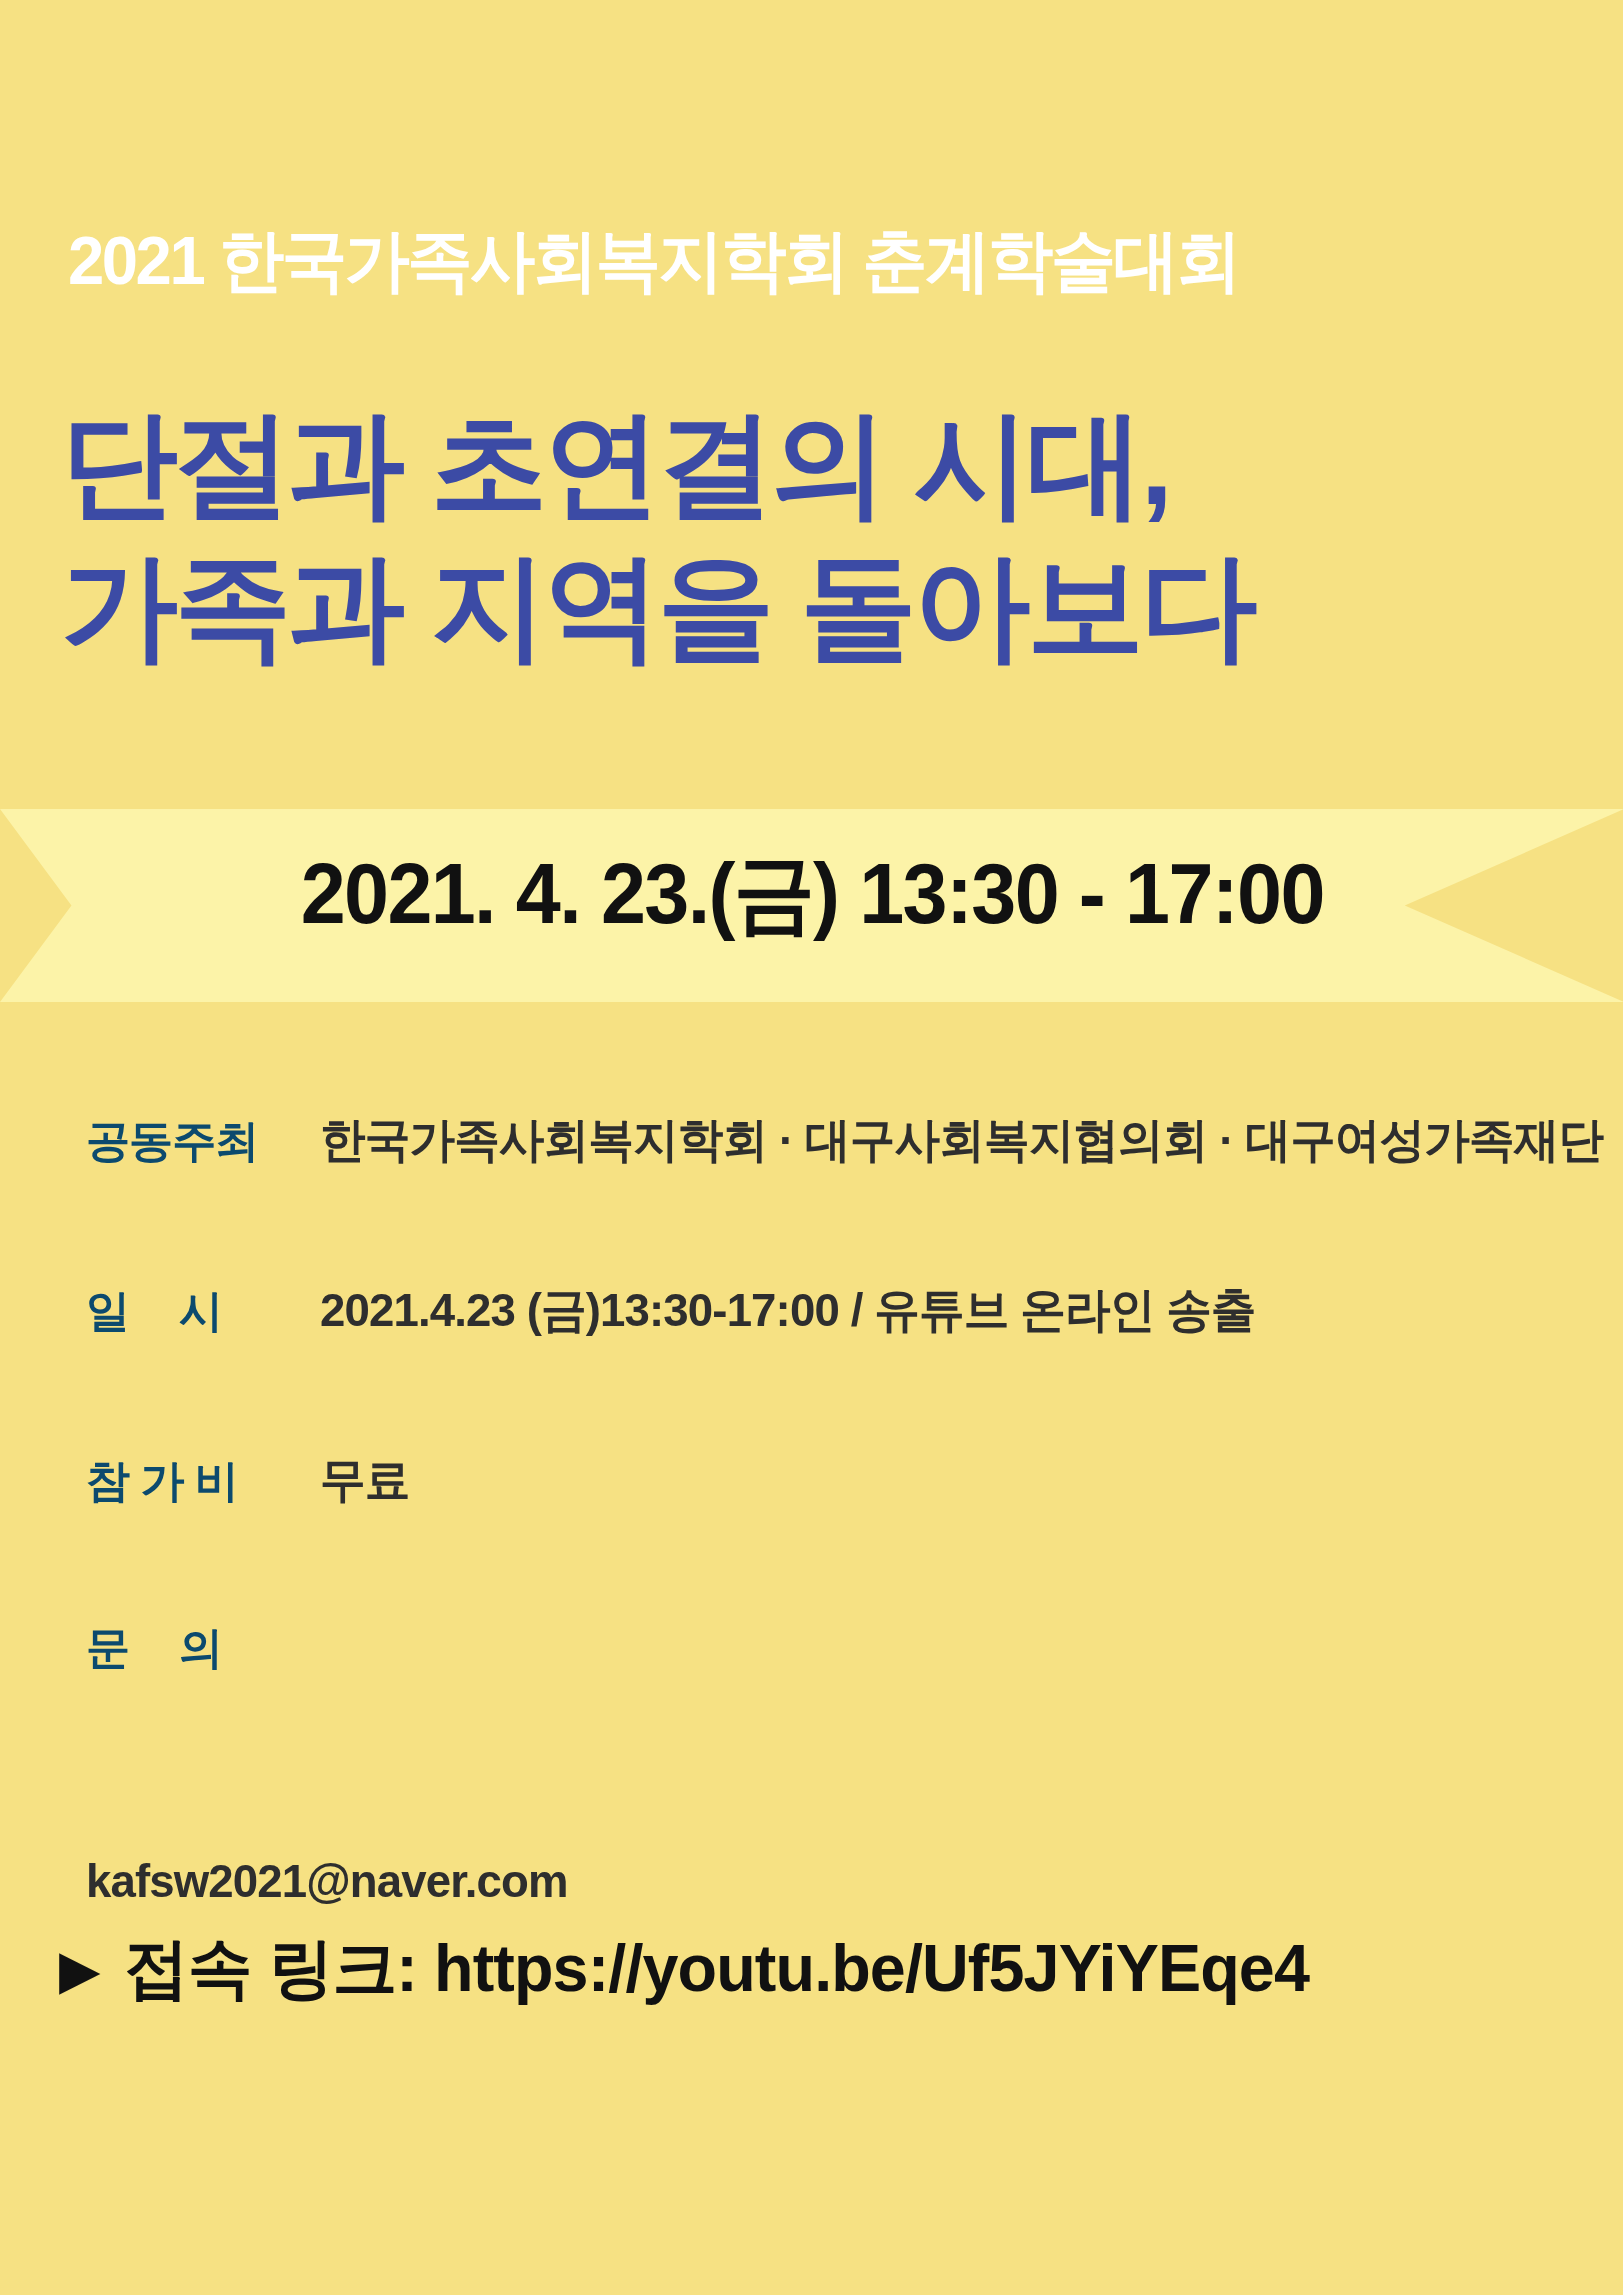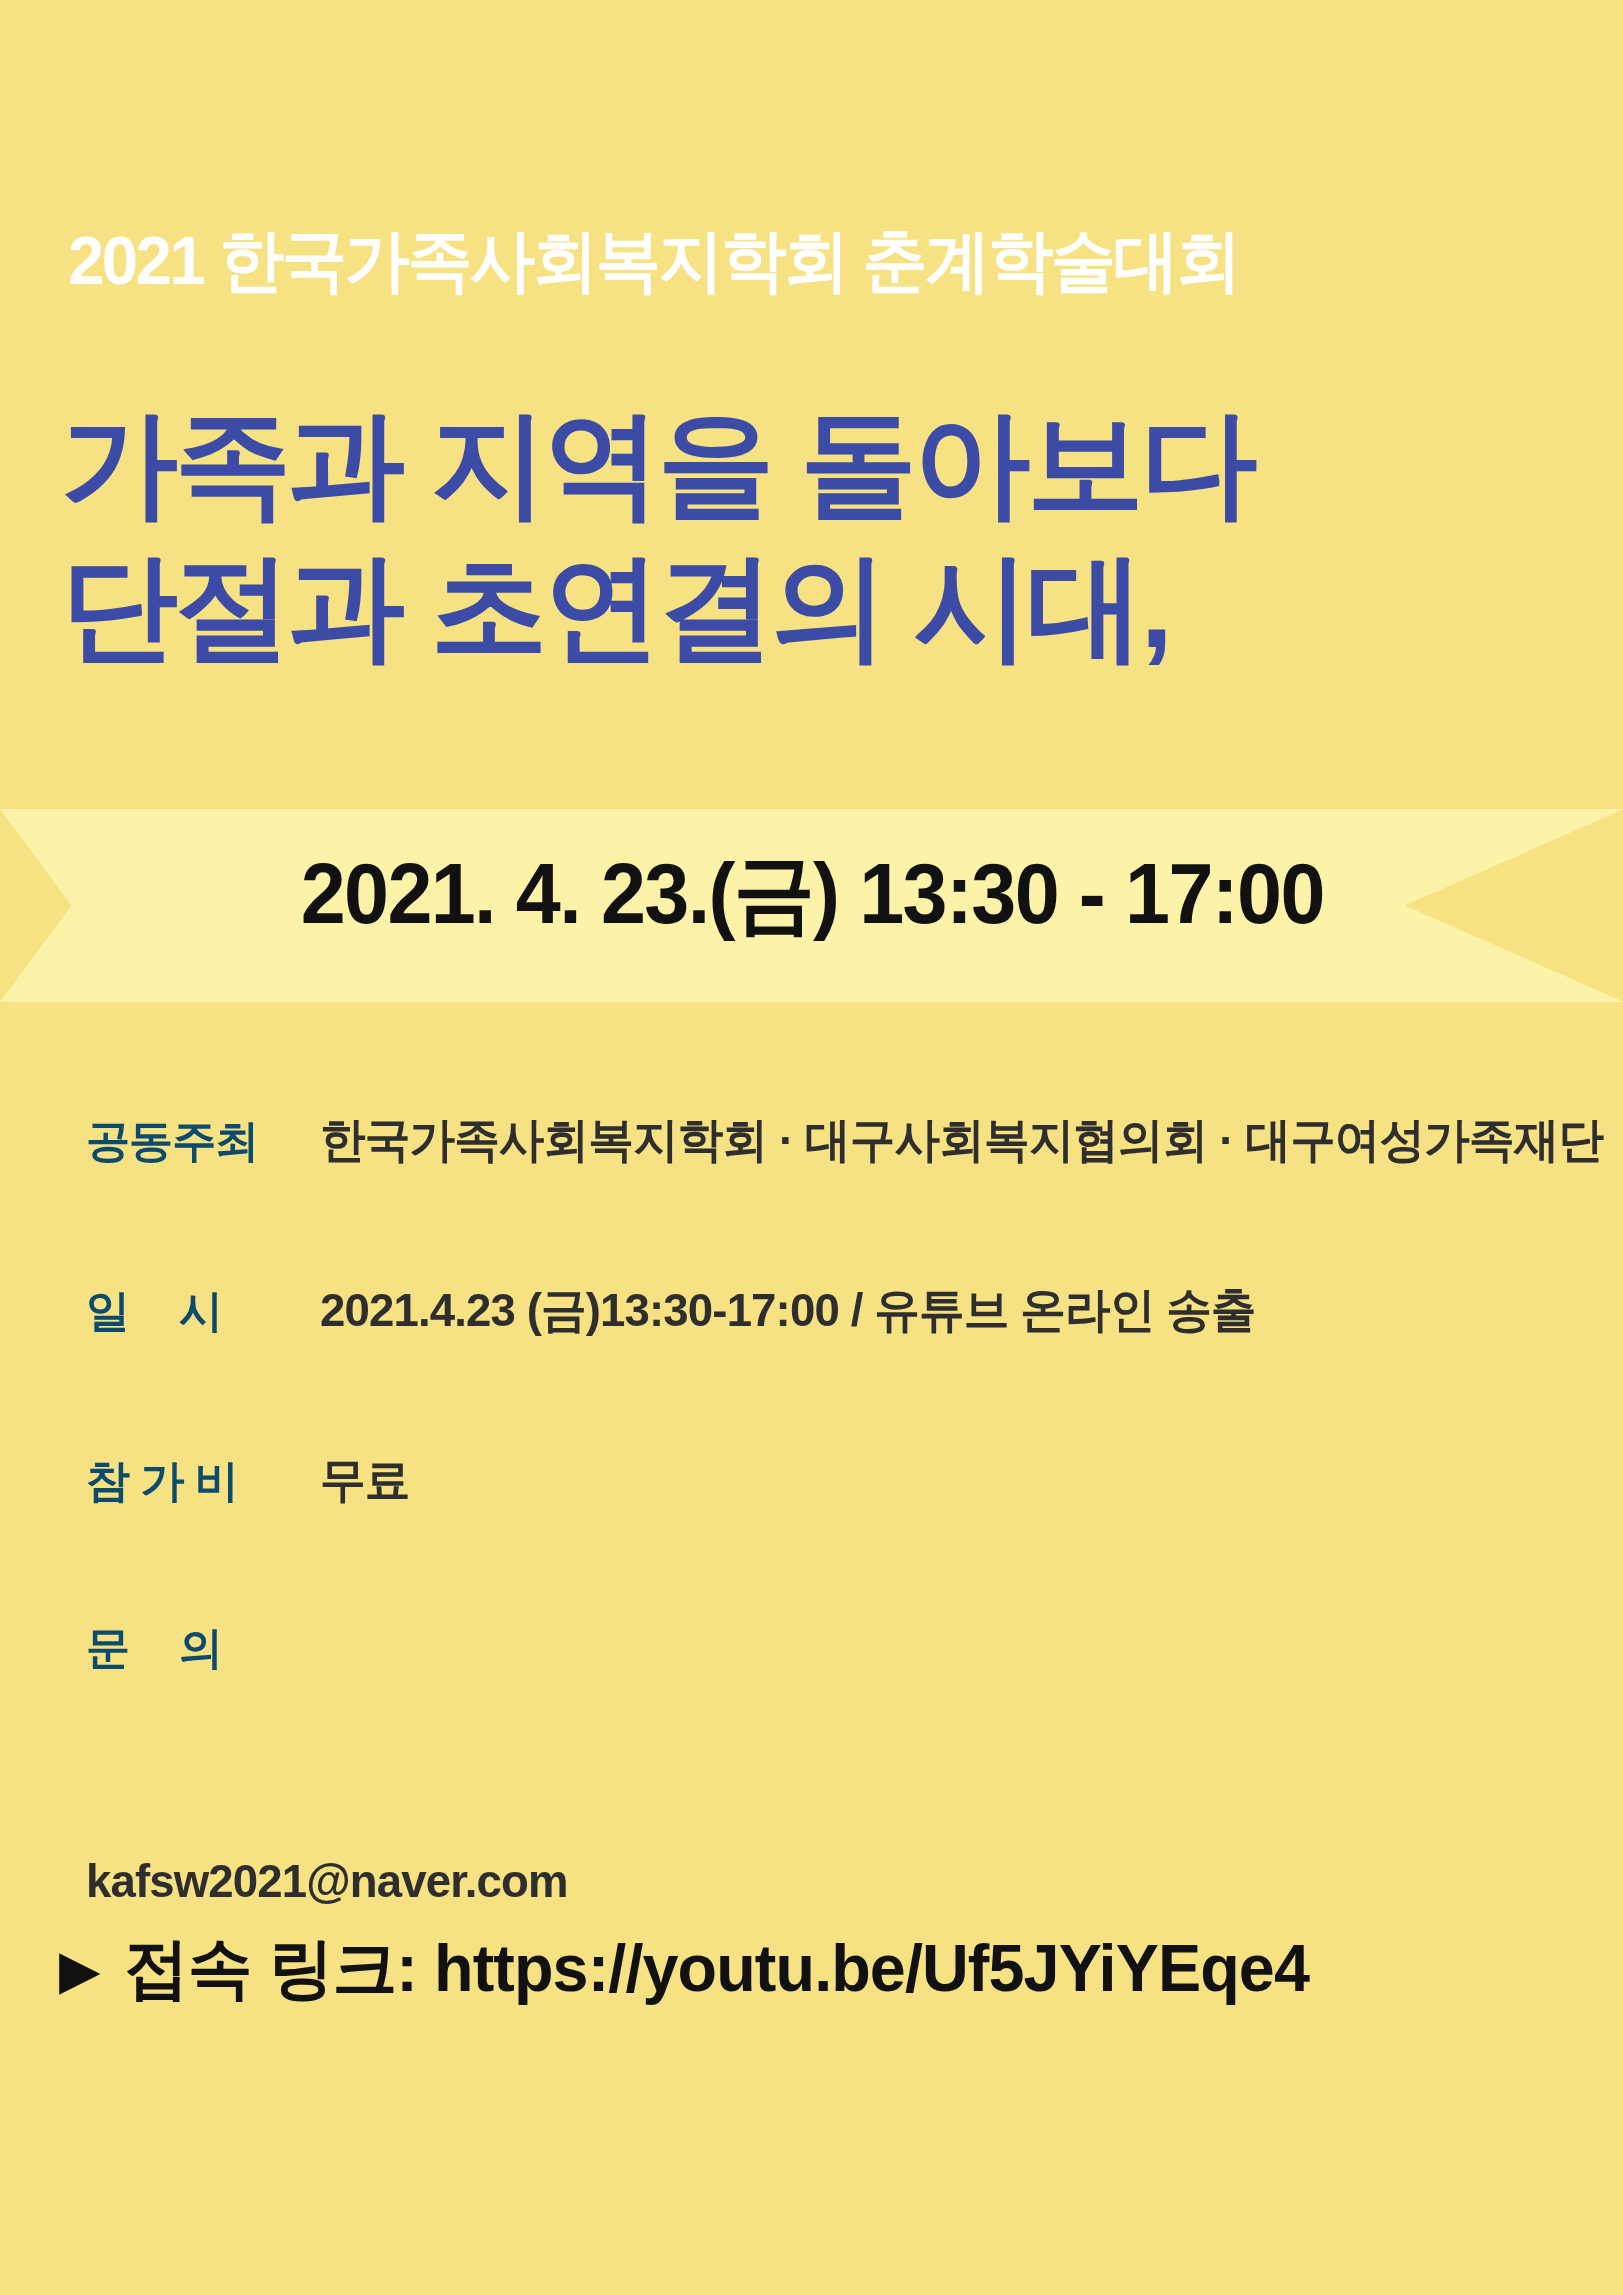--- a/index.html
+++ b/index.html
@@ -160,22 +160,22 @@
   }
 </style>
 </head>
 <body>
 
 <div class="poster">
 
   <div class="eyebrow">2021 한국가족사회복지학회 춘계학술대회</div>
 
   <div class="title-block">
+    <div class="title-line">단절과 초연결의 시대,</div>
     <div class="title-line">가족과 지역을 돌아보다</div>
-    <div class="title-line">단절과 초연결의 시대,</div>
   </div>
 
   <div class="ribbon"></div>
   <div class="ribbon-inner">
     <div class="ribbon-text">2021. 4. 23.(금) 13:30 - 17:00</div>
   </div>
 
   <div class="info">
 
     <div class="info-row">

